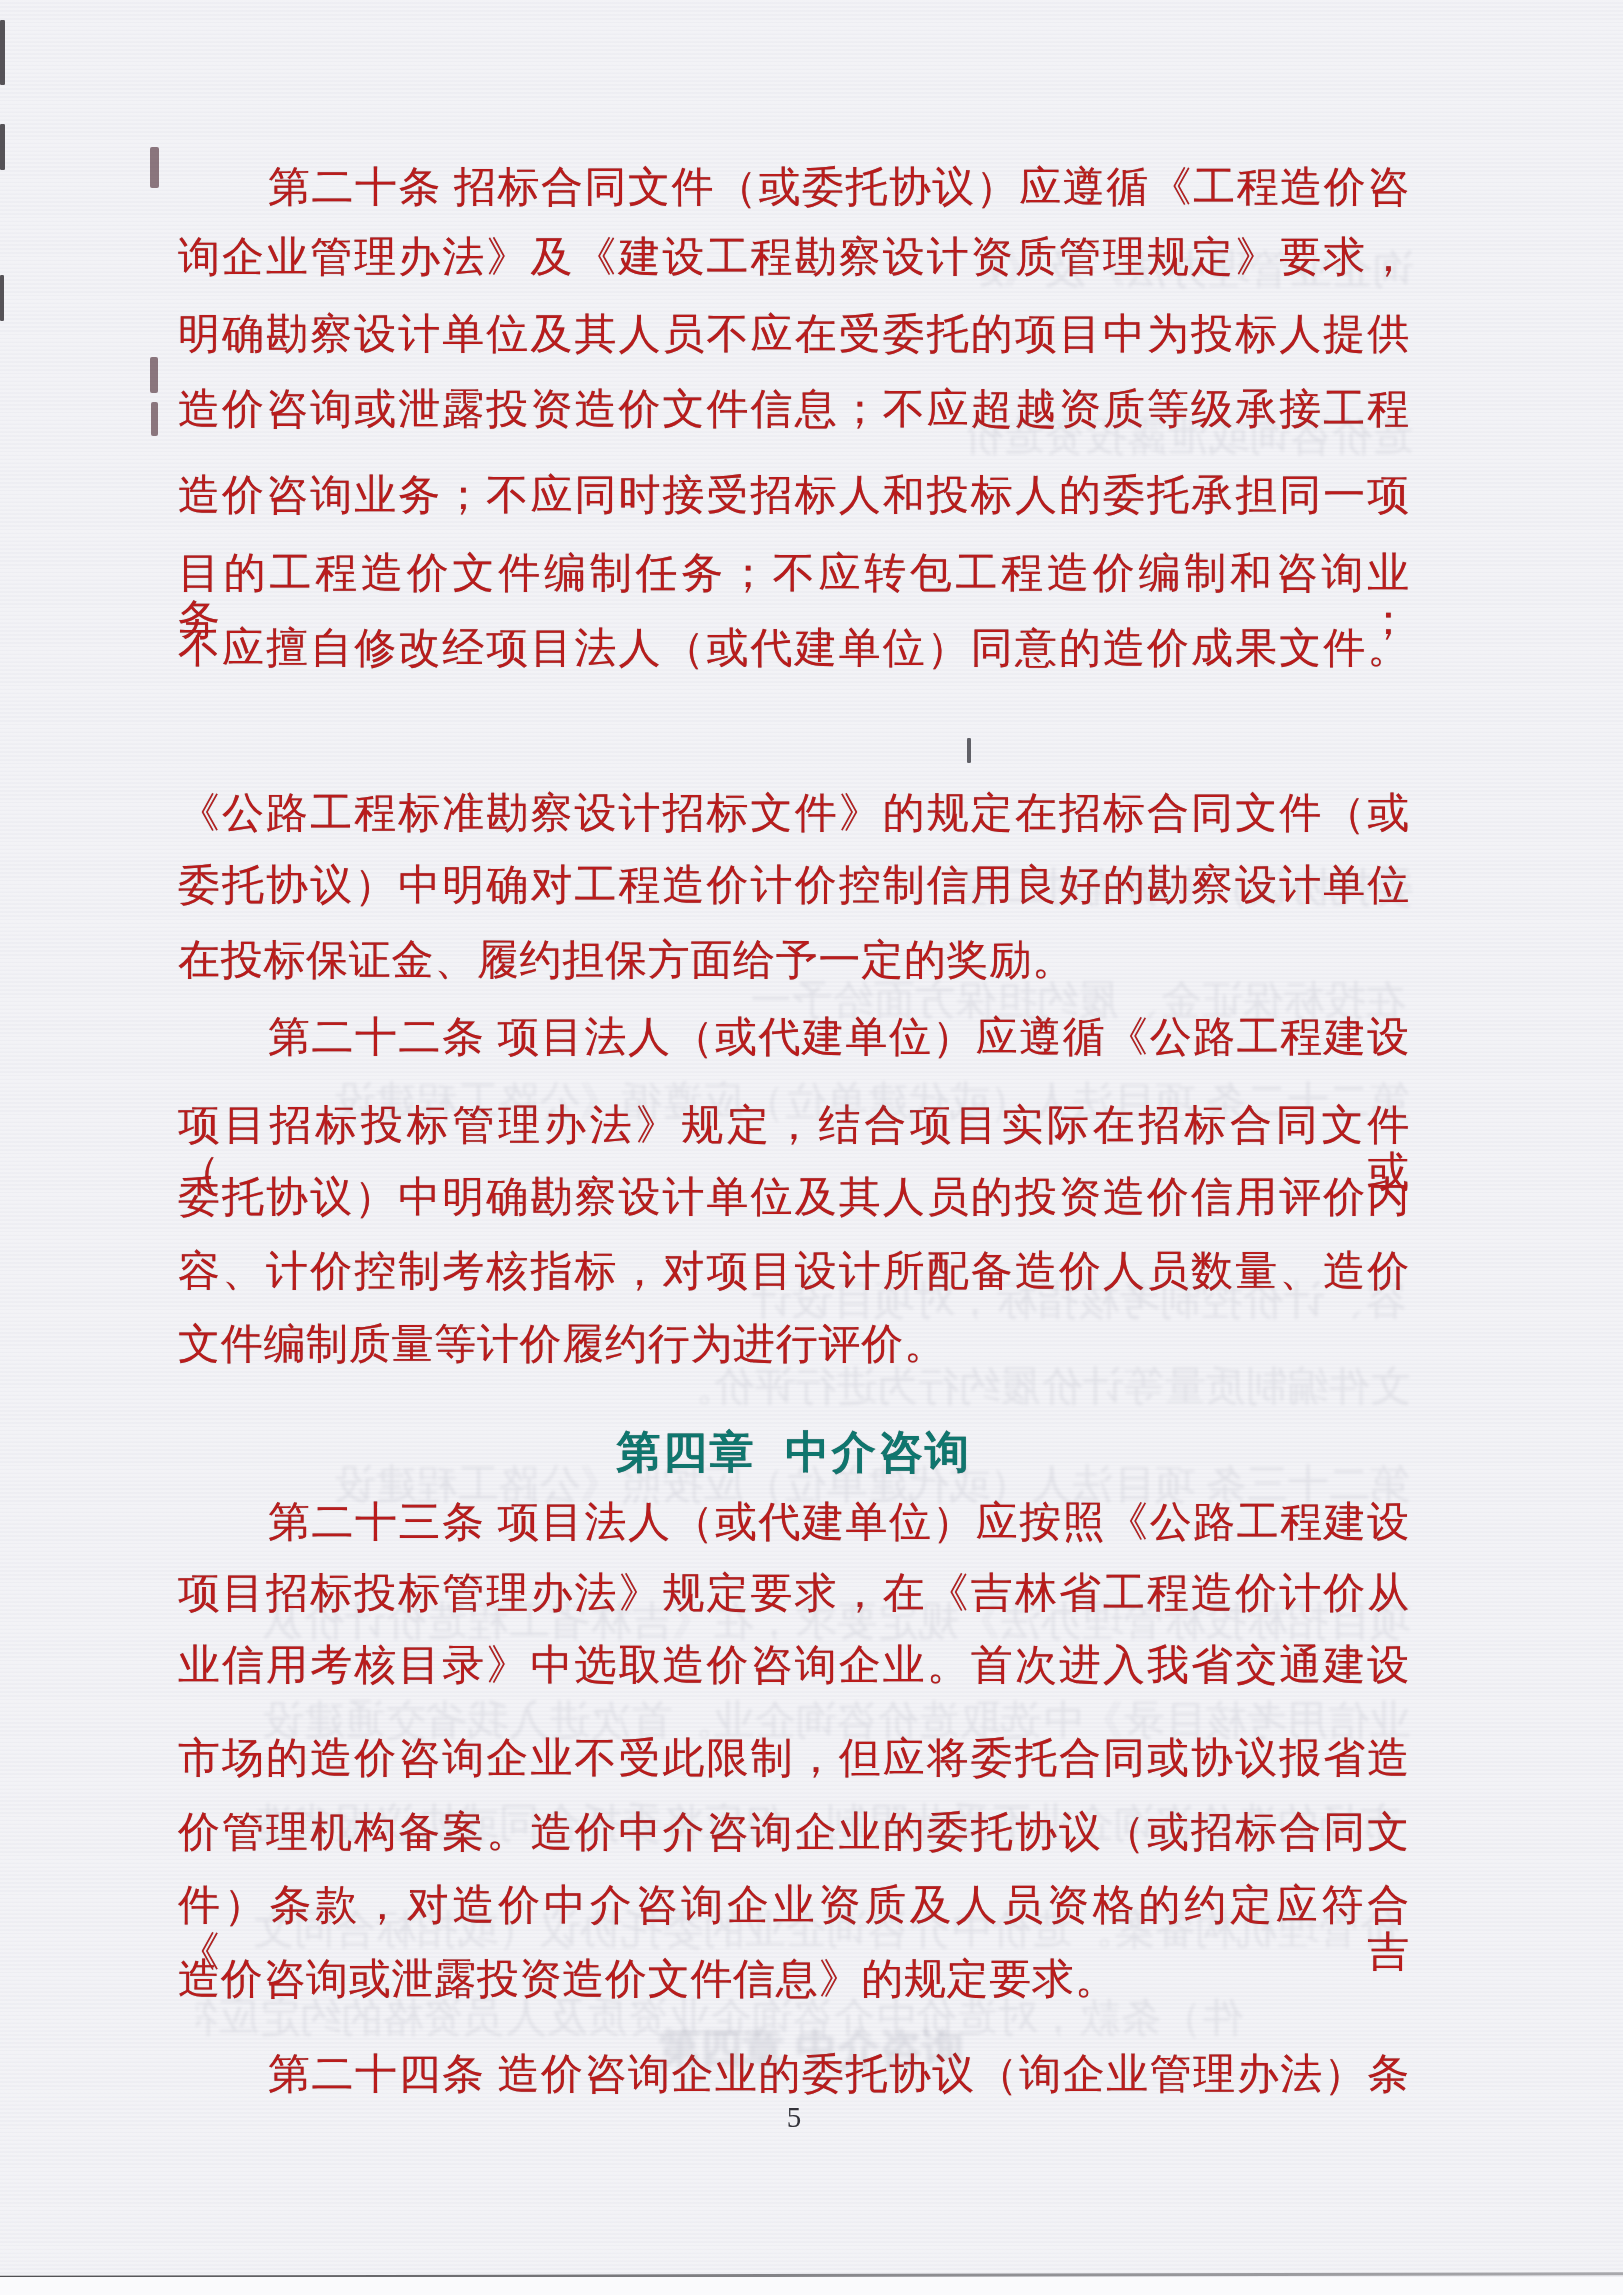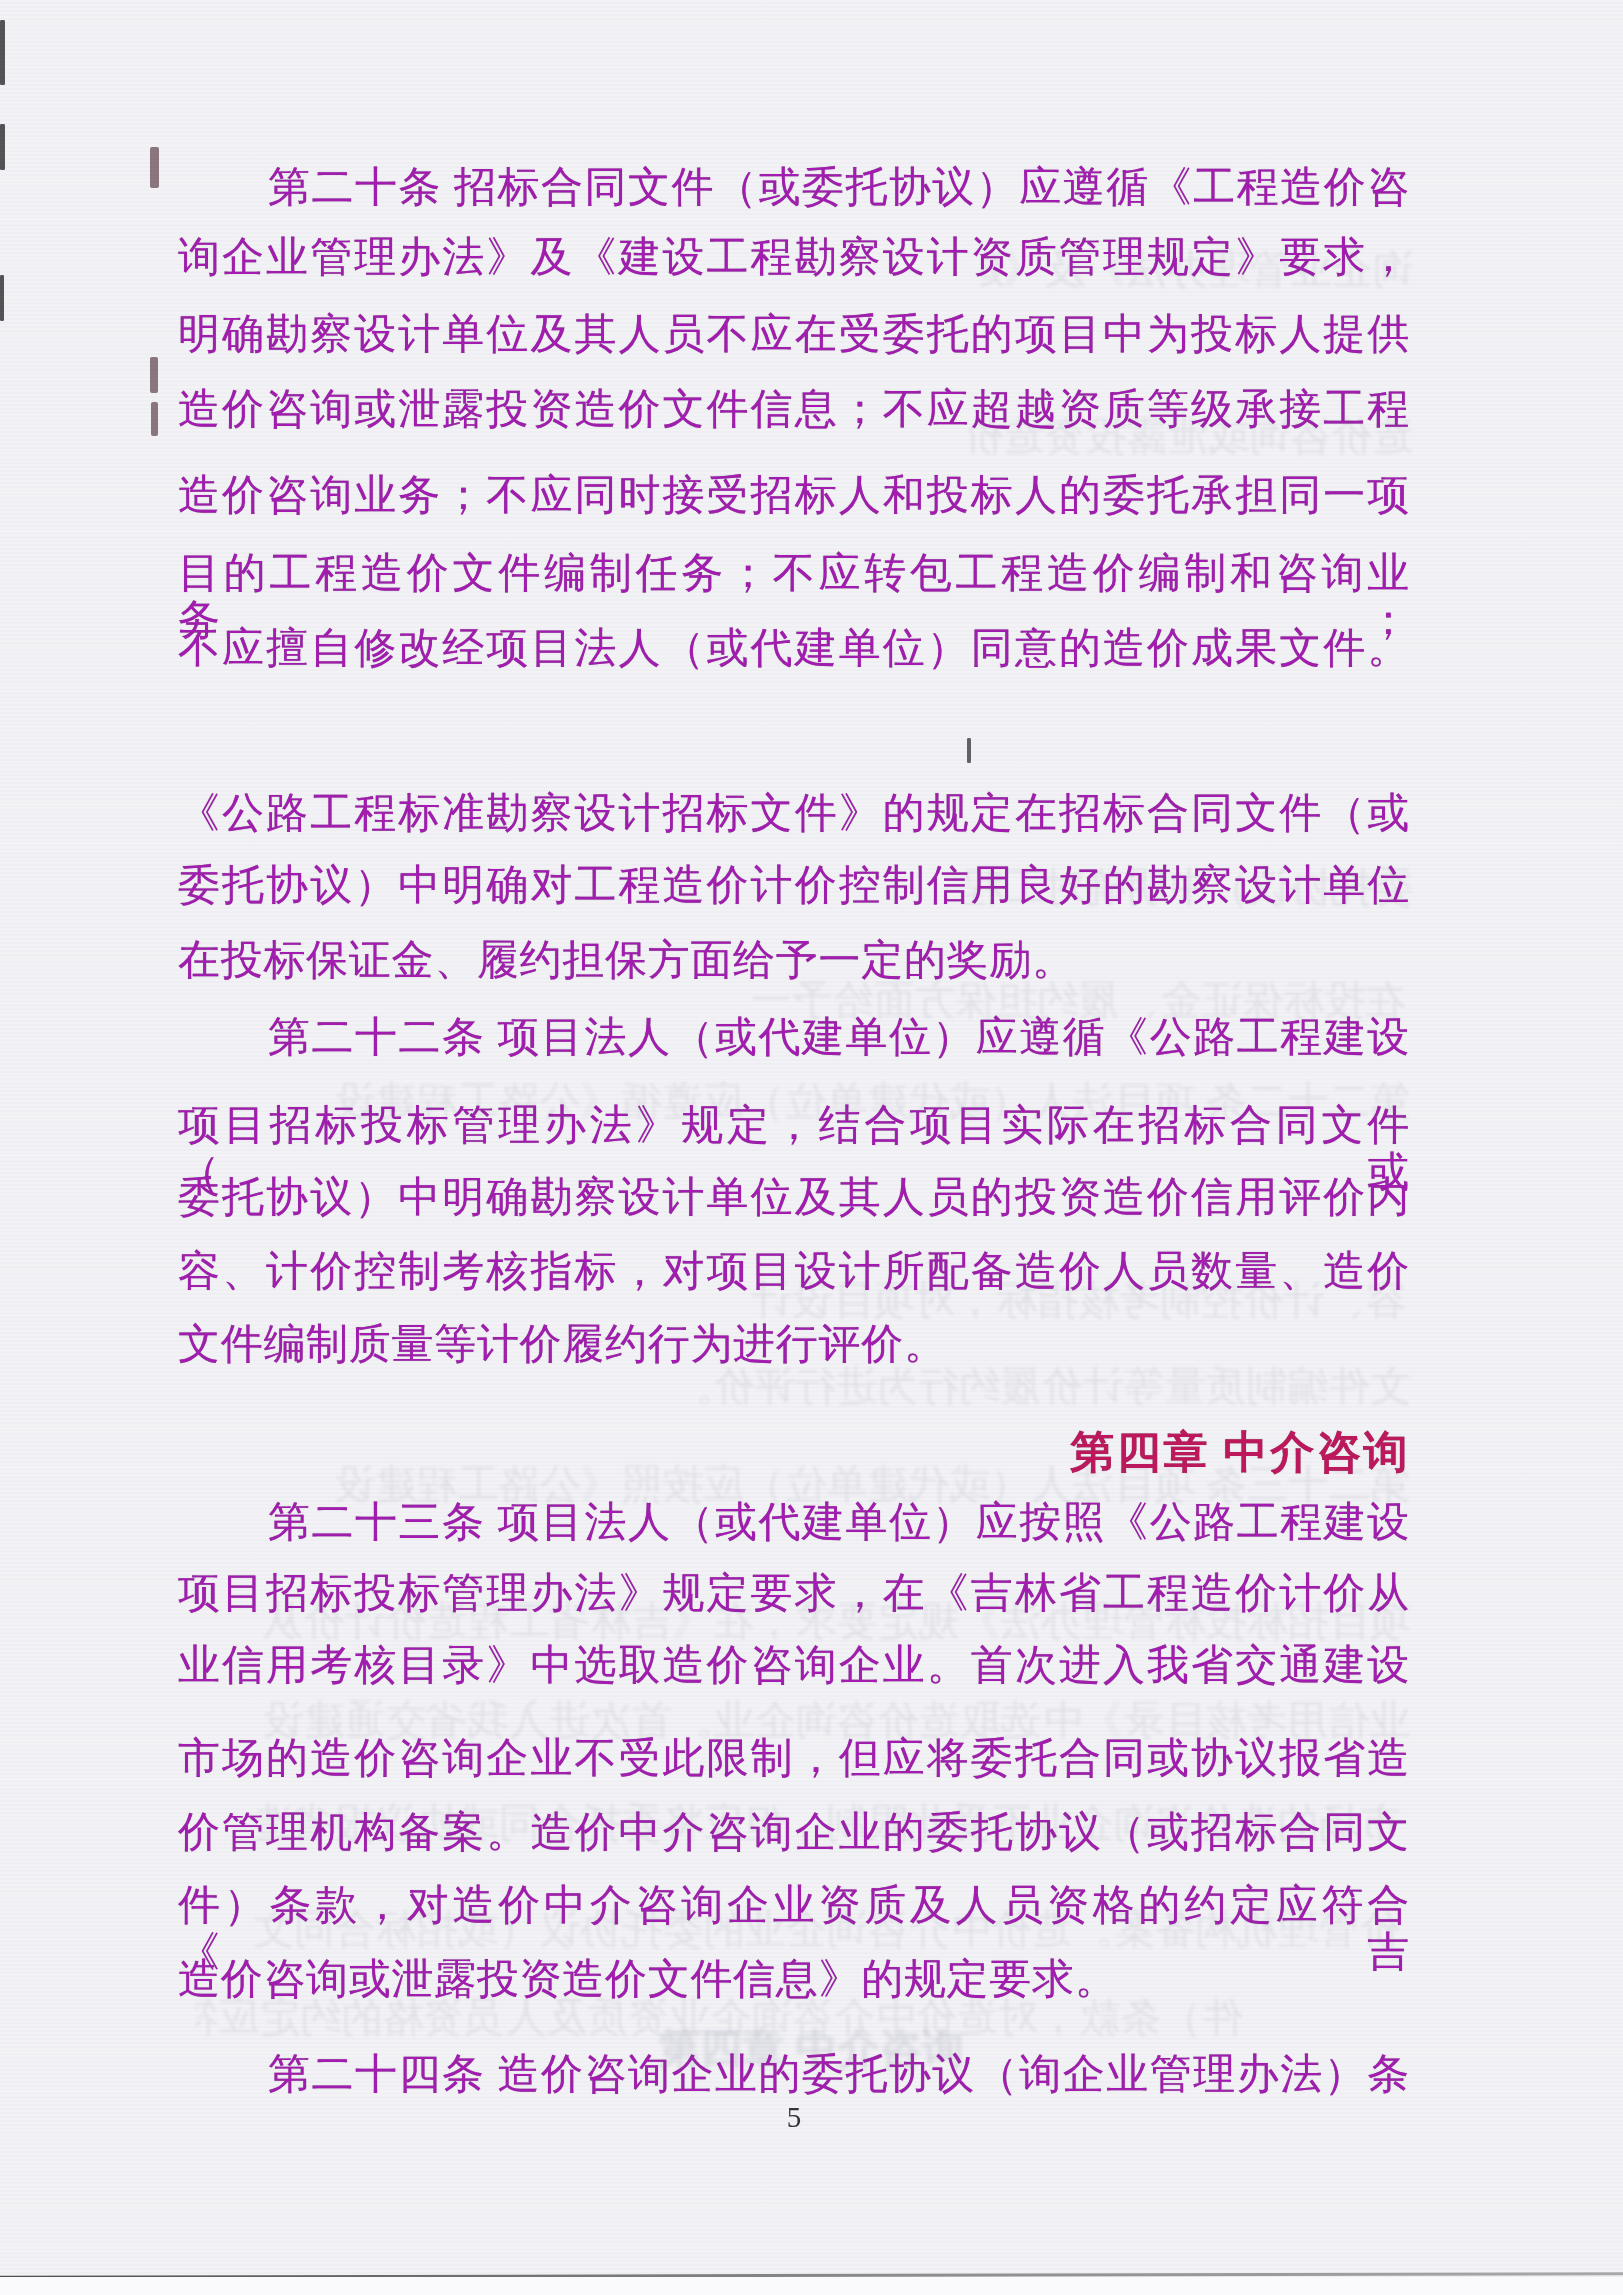--- a/index.html
+++ b/index.html
@@ -16,37 +16,37 @@
     background:repeating-linear-gradient(
       to bottom,
       rgba(255,255,255,0.05) 0px, rgba(255,255,255,0.05) 2px,
       rgba(120,125,150,0.035) 2.6px, rgba(120,125,150,0.035) 3.9px);
     pointer-events:none;
   }
   .textline{
     position:absolute;
     left:178px;width:1232px;
     font-size:42px;line-height:1.12;
-    color:#a21caf;
+    color:#b91c1c;
     letter-spacing:0.7px;
     text-shadow:0 0 0.7px rgba(38,38,44,.55);
     white-space:nowrap;
   }
   .fill{
     white-space:normal;
     text-align:justify;
     text-align-last:justify;
   }
   .indent{ text-indent:90px; }
   .chapter{
     position:absolute;left:178px;width:1232px;
-    text-align:right;
-    font-family:Liberation Serif, serif;
+    text-align:center;
+    font-family:Liberation Mono, monospace;
     font-weight:bold;
-    font-size:44px;color:#be185d;
+    font-size:44px;color:#0f766e;
     letter-spacing:2.6px;
     text-shadow:0 0 0.7px rgba(30,30,35,.6);
   }
   .pagenum{
     position:absolute;left:178px;width:1232px;
     text-align:center;
     font-size:29px;color:#33333a;
   }
   
   .ghost{

